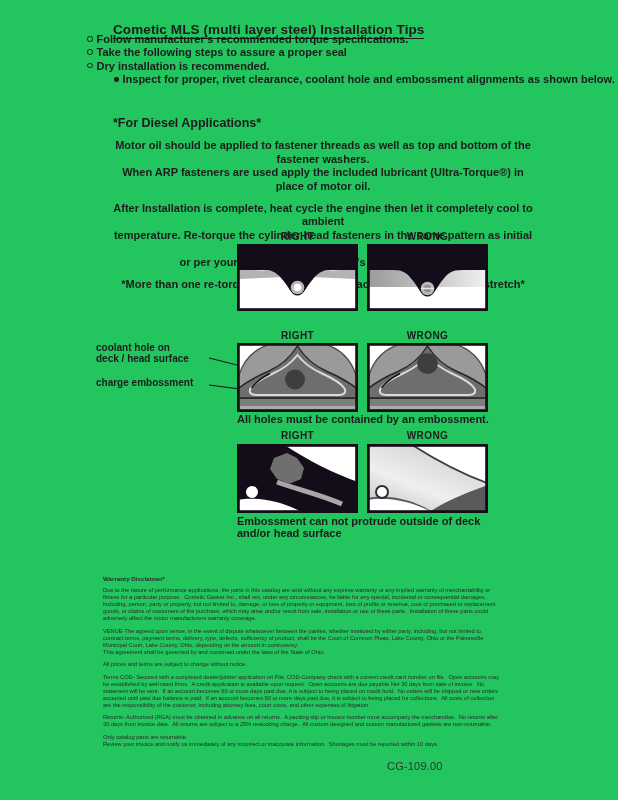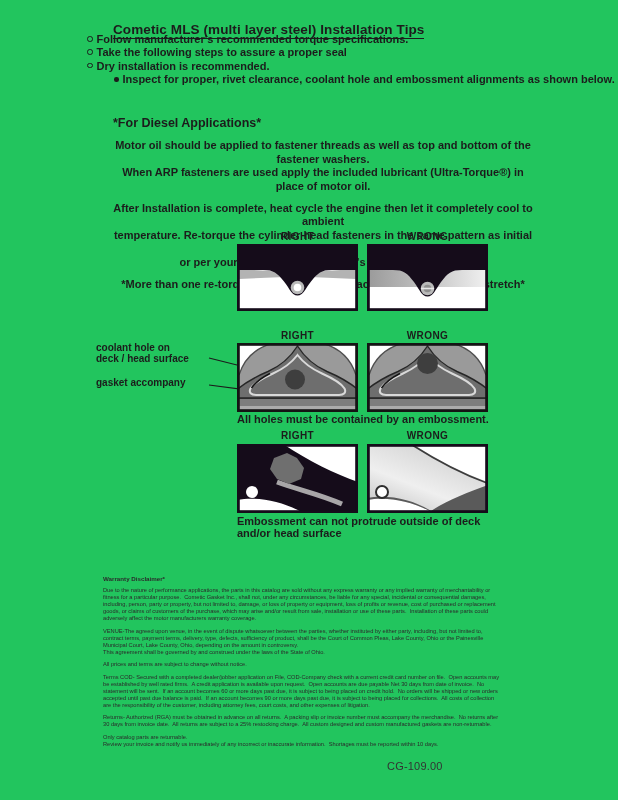--- a/index.html
+++ b/index.html
@@ -83,21 +83,21 @@
       <line x1="54" y1="44.5" x2="67" y2="44.5" stroke="#e8e8e8" stroke-width="1.6"></line>
       <rect x="1.4" y="1.4" width="118.2" height="64.2" fill="none" stroke="#150c1a" stroke-width="2.8"></rect>
     </svg>
   </div>
 
   <div class="abs dlabel" style="left:237px;top:330px">RIGHT</div>
   <div class="abs dlabel" style="left:367px;top:330px">WRONG</div>
 
   <div class="abs ann" style="left:96px;top:343px">coolant hole on
 deck / head surface</div>
-  <div class="abs ann" style="left:96px;top:378px">gasket accompany</div>
+  <div class="abs ann" style="left:96px;top:378px">charge embossment</div>
   <svg class="abs" style="left:208px;top:352px" width="92" height="44" viewBox="0 0 92 44">
     <line x1="1" y1="6" x2="85" y2="27" stroke="#1b1b1b" stroke-width="1.2"></line>
     <line x1="1" y1="33" x2="54" y2="40" stroke="#1b1b1b" stroke-width="1.2"></line>
   </svg>
 
   <div class="abs panel" style="left:237px;top:343px">
     <svg viewBox="0 0 121 69" width="121" height="69">
       <rect width="121" height="69" fill="#9a9a9a"></rect>
       <rect y="55" width="121" height="8" fill="#7d7d7d"></rect>
       <rect y="63" width="121" height="6" fill="#ababab"></rect>

